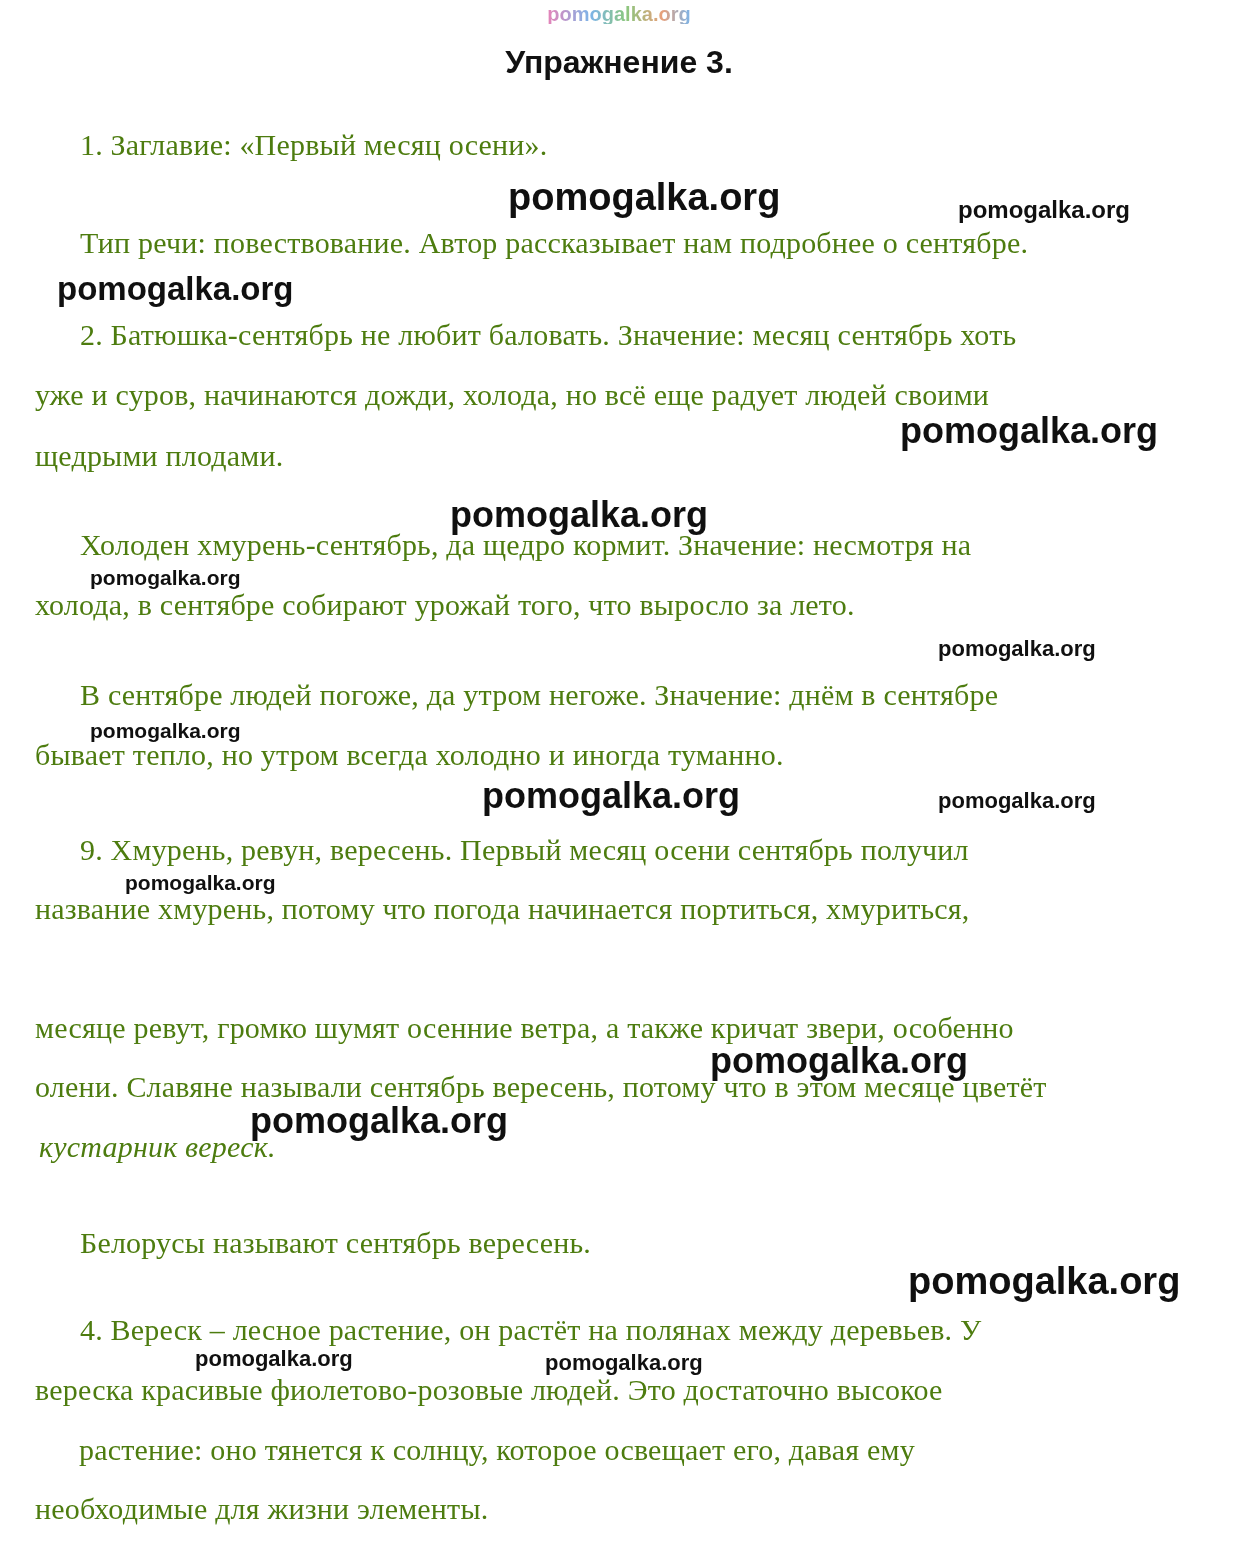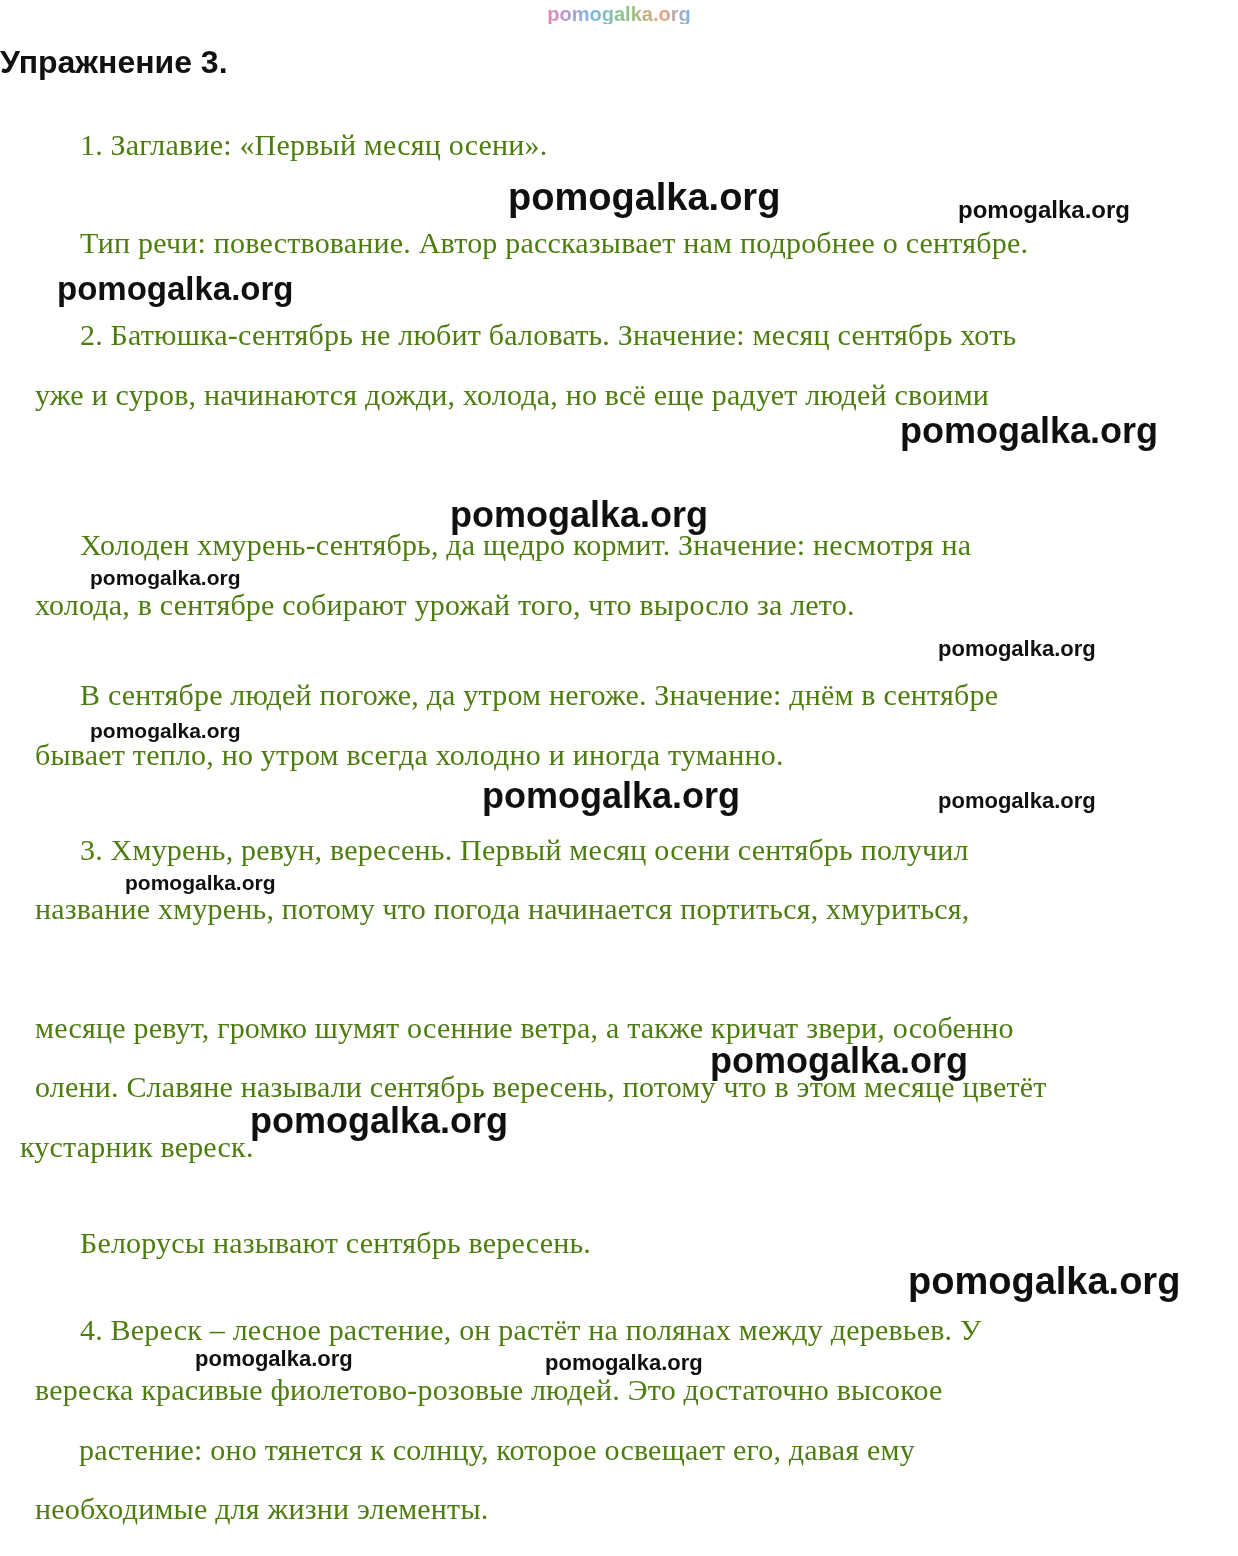--- a/index.html
+++ b/index.html
@@ -14,21 +14,21 @@
     background: #ffffff;
     overflow: hidden;
     font-family: "Liberation Serif", serif;
     color: #131313;
   }
   .doc-title {
     position: absolute;
     top: 44px;
     left: 0;
     width: 100%;
-    text-align: left;
+    text-align: center;
     font-family: "Liberation Sans", sans-serif;
     font-weight: bold;
     font-size: 32px;
     color: #111111;
   }
   .line {
     position: absolute;
     white-space: nowrap;
     font-size: 30px;
     line-height: 1;
@@ -75,44 +75,45 @@
   <div class="wm wm-xl" style="top:178px;left:508px;">pomogalka.org</div>
   <div class="wm wm-sm" style="top:198px;left:958px;">pomogalka.org</div>
 
   <div class="line" style="top:228px;left:80px;">Тип речи: повествование. Автор рассказывает нам подробнее о сентябре.</div>
 
   <div class="wm wm-md" style="top:272px;left:57px;">pomogalka.org</div>
 
   <div class="line" style="top:320px;left:80px;">2. Батюшка-сентябрь не любит баловать. Значение: месяц сентябрь хоть</div>
   <div class="line" style="top:380px;left:35px;">уже и суров, начинаются дожди, холода, но всё еще радует людей своими</div>
   <div class="wm wm-lg" style="top:413px;left:900px;">pomogalka.org</div>
+  <div class="line" style="top:441px;left:35px;">щедрыми плодами.</div>
 
   <div class="wm wm-lg" style="top:497px;left:450px;">pomogalka.org</div>
 
   <div class="line" style="top:530px;left:80px;">Холоден хмурень-сентябрь, да щедро кормит. Значение: несмотря на</div>
   <div class="wm wm-xxs" style="top:567px;left:90px;">pomogalka.org</div>
   <div class="line" style="top:590px;left:35px;">холода, в сентябре собирают урожай того, что выросло за лето.</div>
 
   <div class="wm wm-xs" style="top:638px;left:938px;">pomogalka.org</div>
 
   <div class="line" style="top:680px;left:80px;">В сентябре людей погоже, да утром негоже. Значение: днём в сентябре</div>
   <div class="wm wm-xxs" style="top:720px;left:90px;">pomogalka.org</div>
   <div class="line" style="top:740px;left:35px;">бывает тепло, но утром всегда холодно и иногда туманно.</div>
 
   <div class="wm wm-lg" style="top:778px;left:482px;">pomogalka.org</div>
   <div class="wm wm-xs" style="top:790px;left:938px;">pomogalka.org</div>
 
-  <div class="line" style="top:835px;left:80px;">3. Хмурень, ревун, вересень. Первый месяц осени сентябрь получил</div>
+  <div class="line" style="top:835px;left:80px;">9. Хмурень, ревун, вересень. Первый месяц осени сентябрь получил</div>
   <div class="wm wm-xxs" style="top:872px;left:125px;">pomogalka.org</div>
   <div class="line" style="top:894px;left:35px;">название хмурень, потому что погода начинается портиться, хмуриться,</div>
   <div class="line" style="top:1013px;left:35px;">месяце ревут, громко шумят осенние ветра, а также кричат звери, особенно</div>
   <div class="wm wm-lg" style="top:1043px;left:710px;">pomogalka.org</div>
   <div class="line" style="top:1072px;left:35px;">олени. Славяне называли сентябрь вересень, потому что в этом месяце цветёт</div>
   <div class="wm wm-lg" style="top:1103px;left:250px;">pomogalka.org</div>
-  <div class="line" style="top:1132px;left:20px;">кустарник вереск.</div>
+  <div class="line" style="top:1132px;left:39px;font-style:italic;">кустарник вереск.</div>
 
   <div class="line" style="top:1228px;left:80px;">Белорусы называют сентябрь вересень.</div>
 
   <div class="wm wm-xl" style="top:1262px;left:908px;">pomogalka.org</div>
 
   <div class="line" style="top:1315px;left:80px;">4. Вереск – лесное растение, он растёт на полянах между деревьев. У</div>
   <div class="wm wm-xs" style="top:1348px;left:195px;">pomogalka.org</div>
   <div class="wm wm-xs" style="top:1352px;left:545px;">pomogalka.org</div>
   <div class="line" style="top:1375px;left:35px;">вереска красивые фиолетово-розовые людей. Это достаточно высокое</div>
   <div class="line" style="top:1435px;left:35px;margin-left:44px;">растение: оно тянется к солнцу, которое освещает его, давая ему</div>

